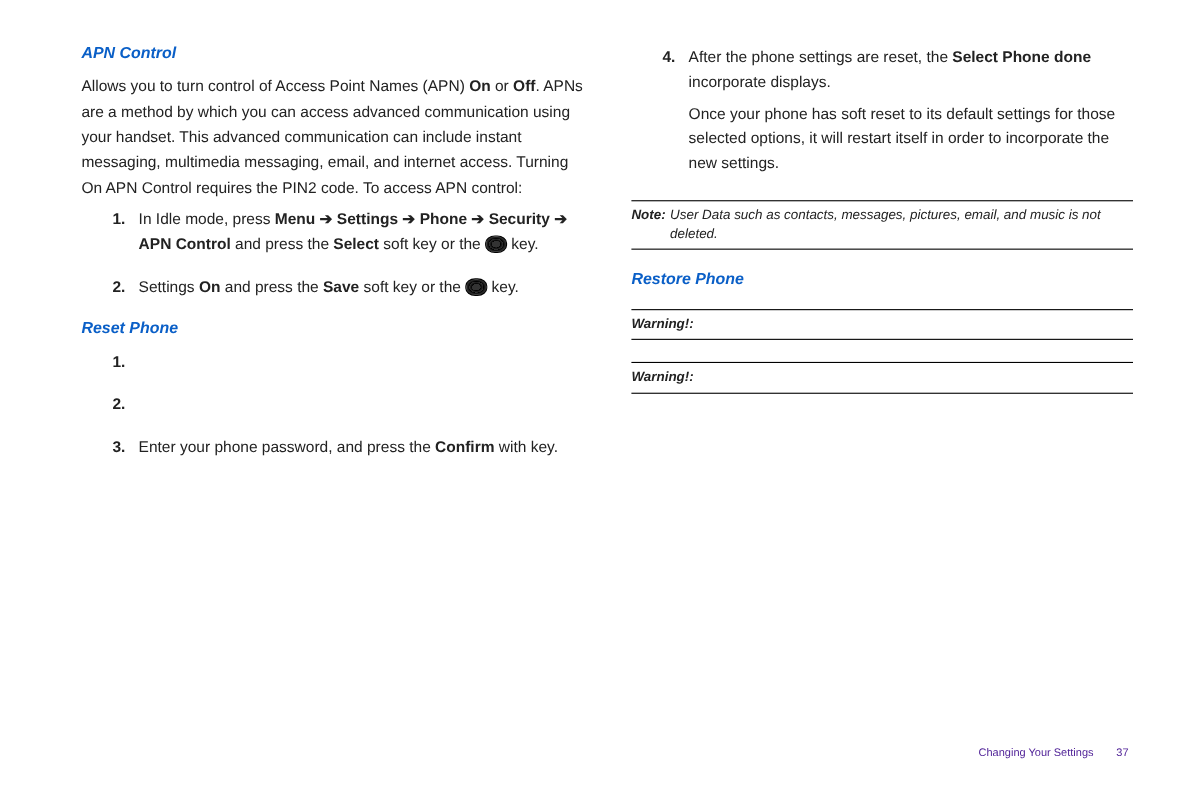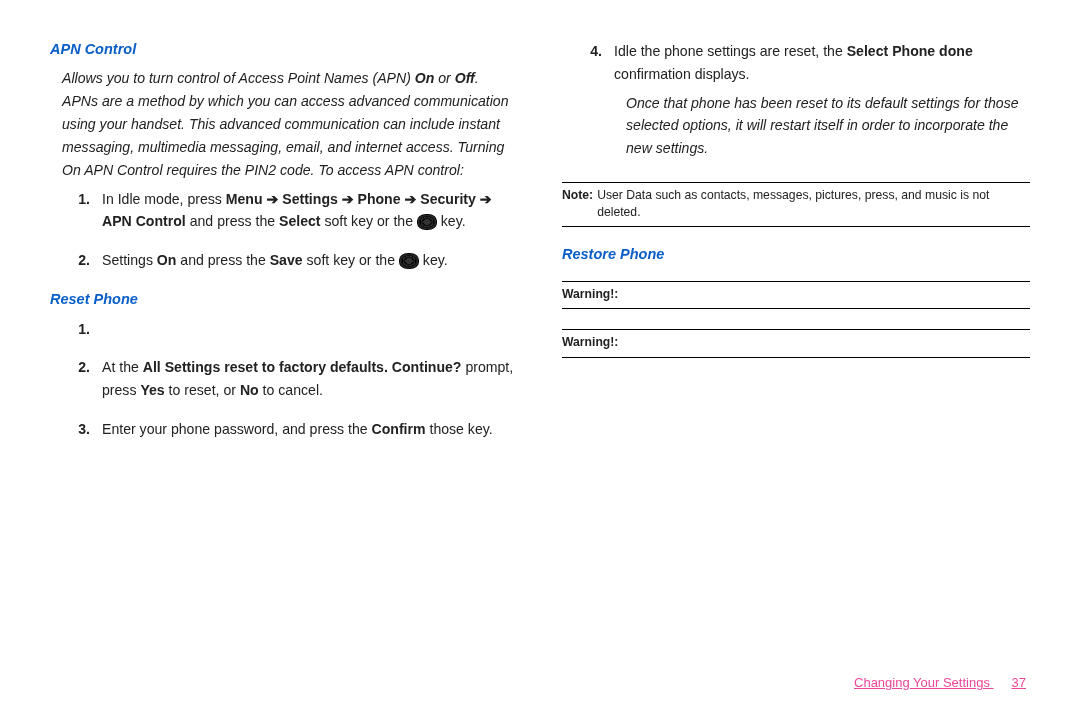--- a/index.html
+++ b/index.html
@@ -7,40 +7,39 @@
     padding: 0;
     font-family: Arial, Helvetica, sans-serif;
     background: #fff;
     color: #222;
     width: 1080px;
     height: 720px;
     overflow: hidden;
   }
   .page {
     display: flex;
-    padding: 34px 50px 20px 50px;
+    padding: 34px 50px 20px 74px;
     gap: 44px;
     font-size: 14.1px;
     line-height: 1.62;
     height: 620px;
   }
   .col {
     flex: 1 1 0;
     min-width: 0;
   }
   .section-heading {
     color: #0a5fc7;
     font-weight: bold;
     font-style: italic;
     font-size: 14.5px;
     margin: 4px 0 6px 0;
   }
   p {
-    margin: 0 0 6px 12px;
-    font-style: italic;
+    margin: 0 0 6px 0;
   }
   ol.steps {
     list-style: none;
     padding: 0;
     margin: 0;
   }
   ol.steps li {
     display: flex;
     margin: 6px 0 16px 0;
   }
@@ -67,40 +66,40 @@
     position: relative;
     top: -1px;
   }
   .note-block {
     border-top: 1.5px solid #000;
     border-bottom: 1.5px solid #000;
     margin: 14px 0 10px 0;
     padding: 4px 0 6px 0;
     font-size: 12.2px;
     line-height: 1.35;
+    font-style: italic;
   }
   .note-block .label {
     font-weight: bold;
     display: table-cell;
     padding-right: 4px;
     white-space: nowrap;
     vertical-align: top;
   }
   .note-block .text {
     display: table-cell;
     vertical-align: top;
   }
   .note-row { display: table; width: 100%; }
   .footer {
     position: absolute;
     bottom: 30px;
     right: 54px;
-    font-size: 13px;
-    color: #ec4899;
-    text-decoration: underline;
+    font-size: 10px;
+    color: #4c1d95;
   }
   .footer .pnum { margin-left: 18px; }
 </style>
 </head>
 <body>
 
 <div class="page">
 
   <div class="col">
 
@@ -127,50 +126,47 @@
 
     <div class="section-heading">Reset Phone</div>
 
 
     <ol class="steps">
       <li>
         <span class="num">1.</span>
       </li>
       <li>
         <span class="num">2.</span>
-        <span class="body">
-          <span>At the </span><span class="bold">All Settings reset to factory defaults. Continue?</span><span> prompt, press </span><span class="bold">Yes</span><span> to reset, or </span><span class="bold">No</span><span> to cancel.</span>
-        </span>
       </li>
       <li>
         <span class="num">3.</span>
         <span class="body">
-          <span>Enter your phone password, and press the </span><span class="bold">Confirm</span><span> those key.</span>
+          <span>Enter your phone password, and press the </span><span class="bold">Confirm</span><span> with key.</span>
         </span>
       </li>
     </ol>
 
   </div>
 
   <div class="col">
 
     <ol class="steps">
       <li>
         <span class="num">4.</span>
         <span class="body">
-          <span>Idle the phone settings are reset, the </span><span class="bold">Select Phone done</span><span> confirmation displays.</span>
-          <p style="margin-top:6px">Once that phone has been reset to its default settings for those selected options, it will restart itself in order to incorporate the new settings.</p>
+          <span>After the phone settings are reset, the </span><span class="bold">Select Phone done</span><span> incorporate displays.</span>
+          <p style="margin-top:6px">Once your phone has soft reset to its default settings for those selected options, it will restart itself in order to incorporate the new settings.</p>
         </span>
       </li>
     </ol>
 
     <div class="note-block">
       <div class="note-row">
         <span class="label">Note:</span>
-        <span class="text">User Data such as contacts, messages, pictures, press, and music is not deleted.</span>
+        <span class="text">User Data such as contacts, messages, pictures, email, and music is not deleted.</span>
       </div>
     </div>
 
     <div class="section-heading" style="margin-top:16px">Restore Phone</div>
 
 
     <div class="note-block">
       <div class="note-row">
         <span class="label">Warning!:</span>
       </div>

